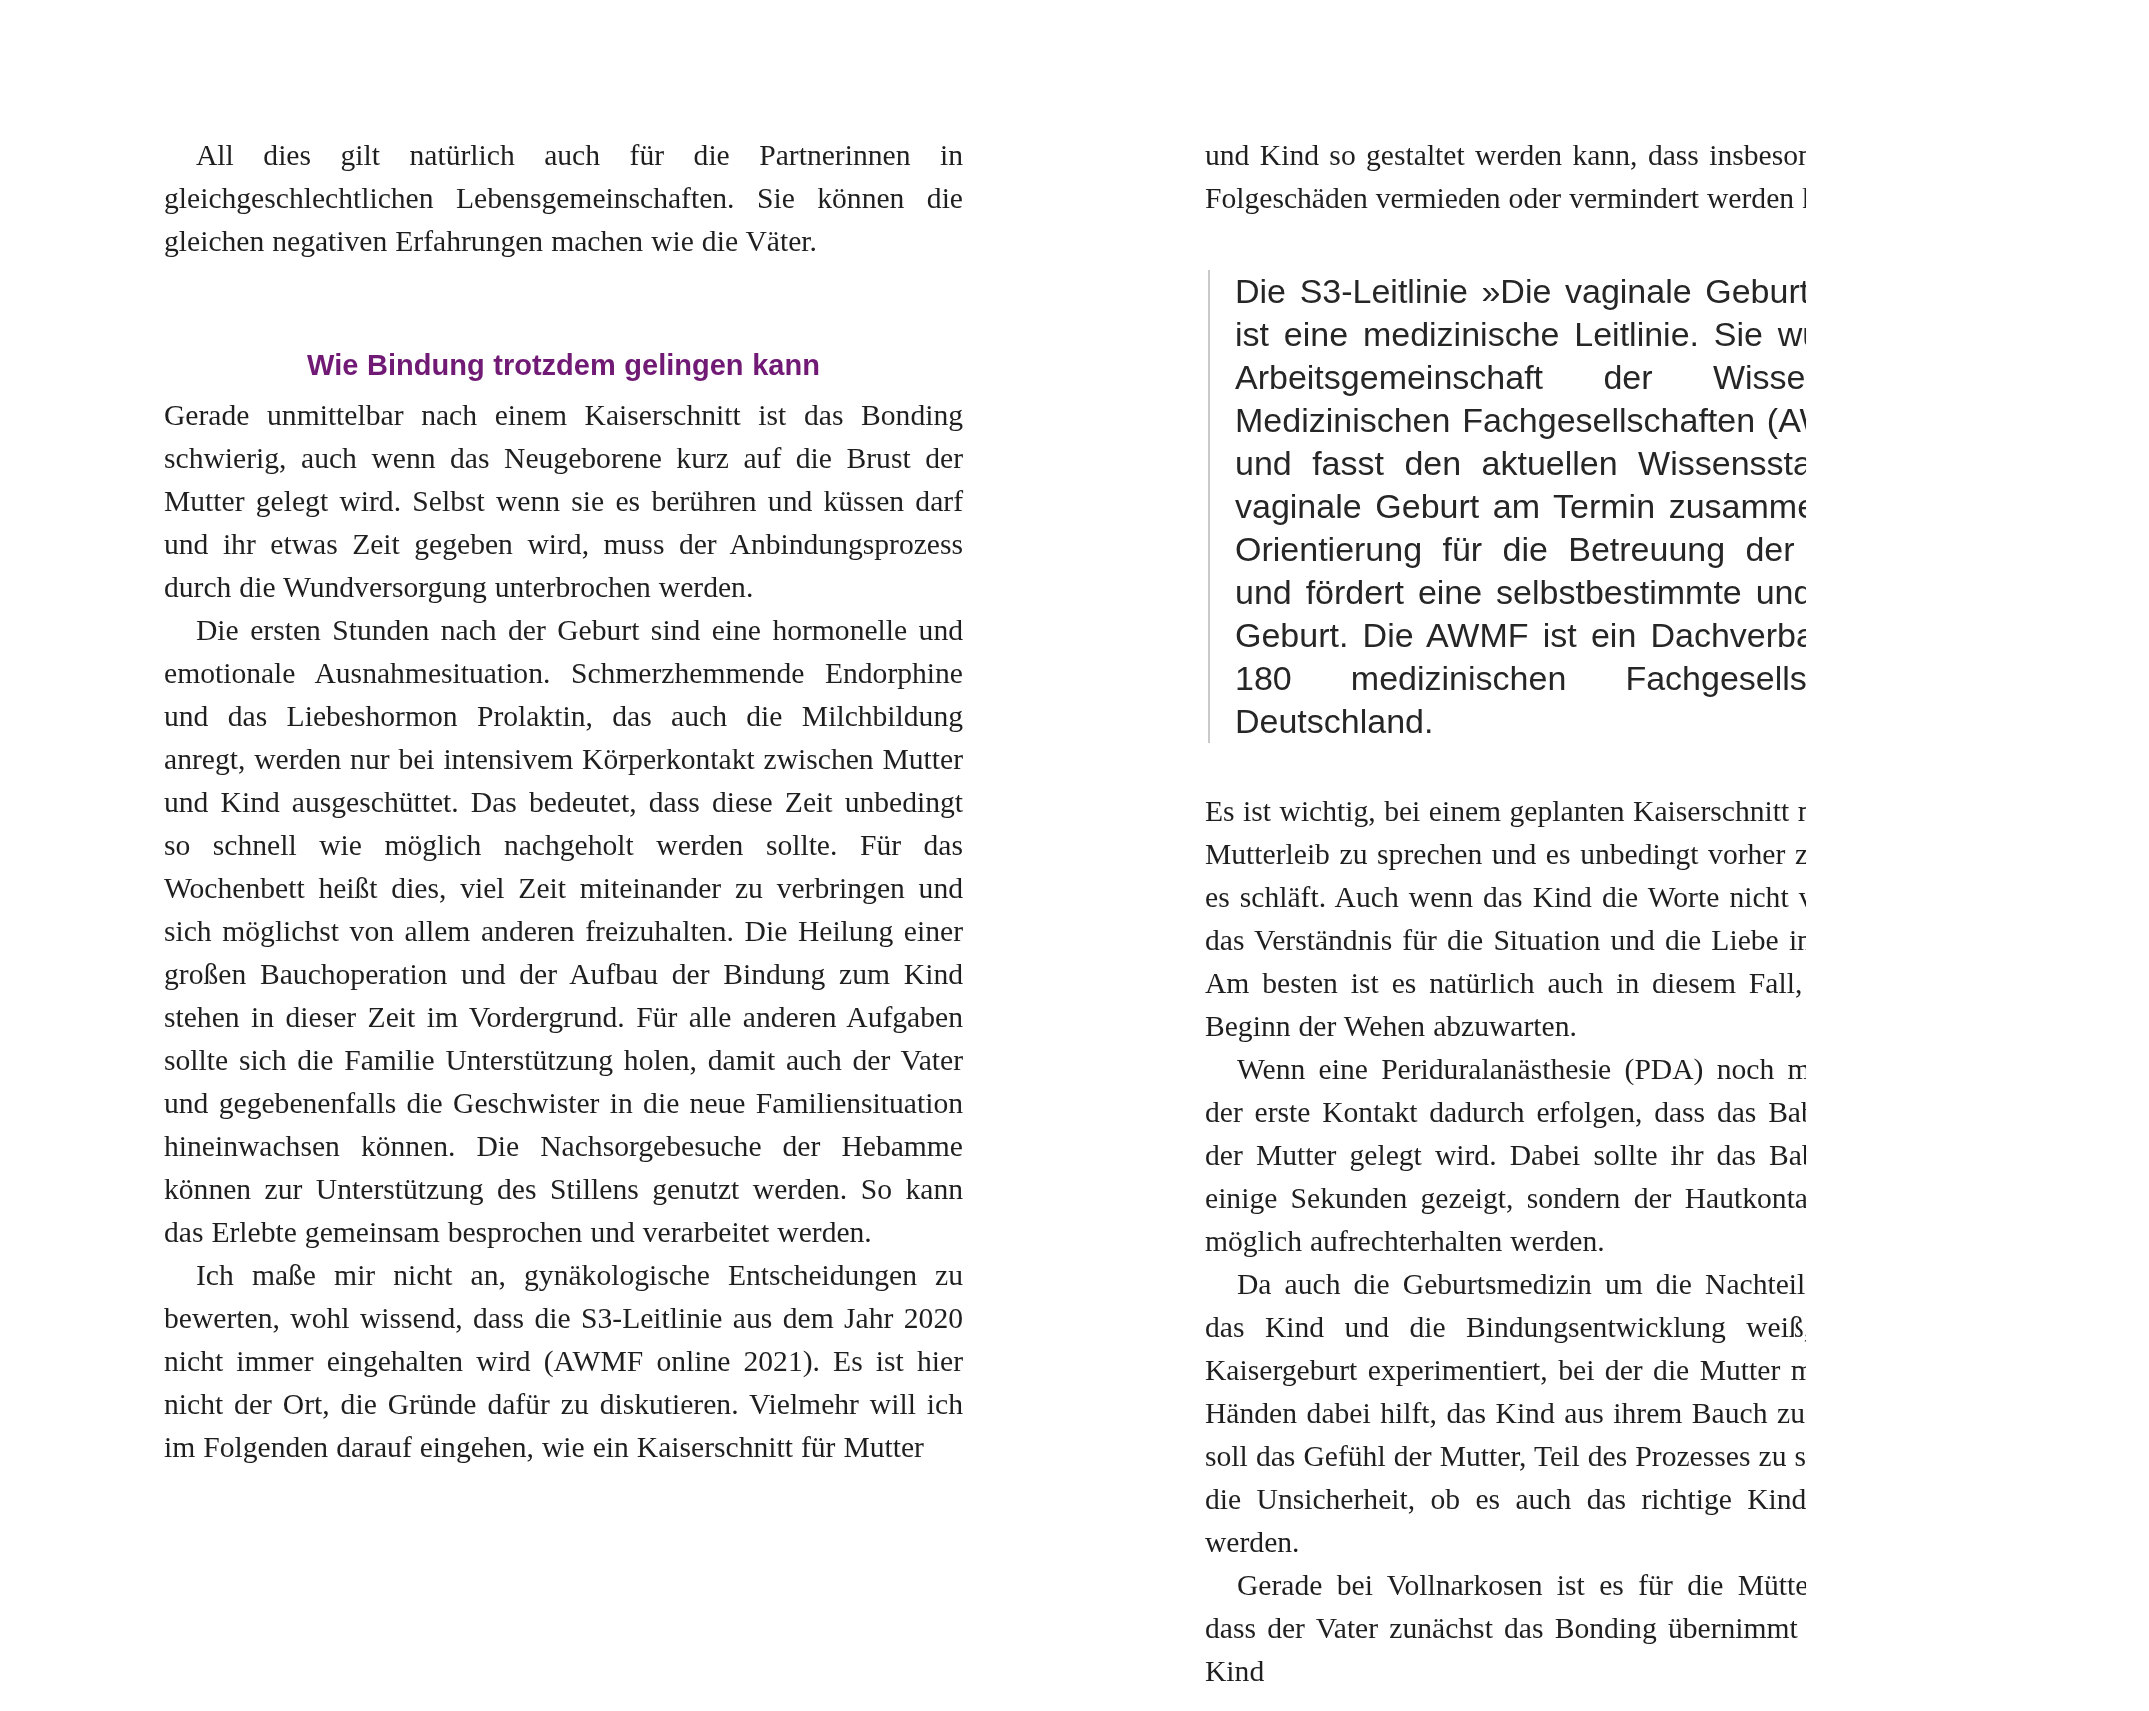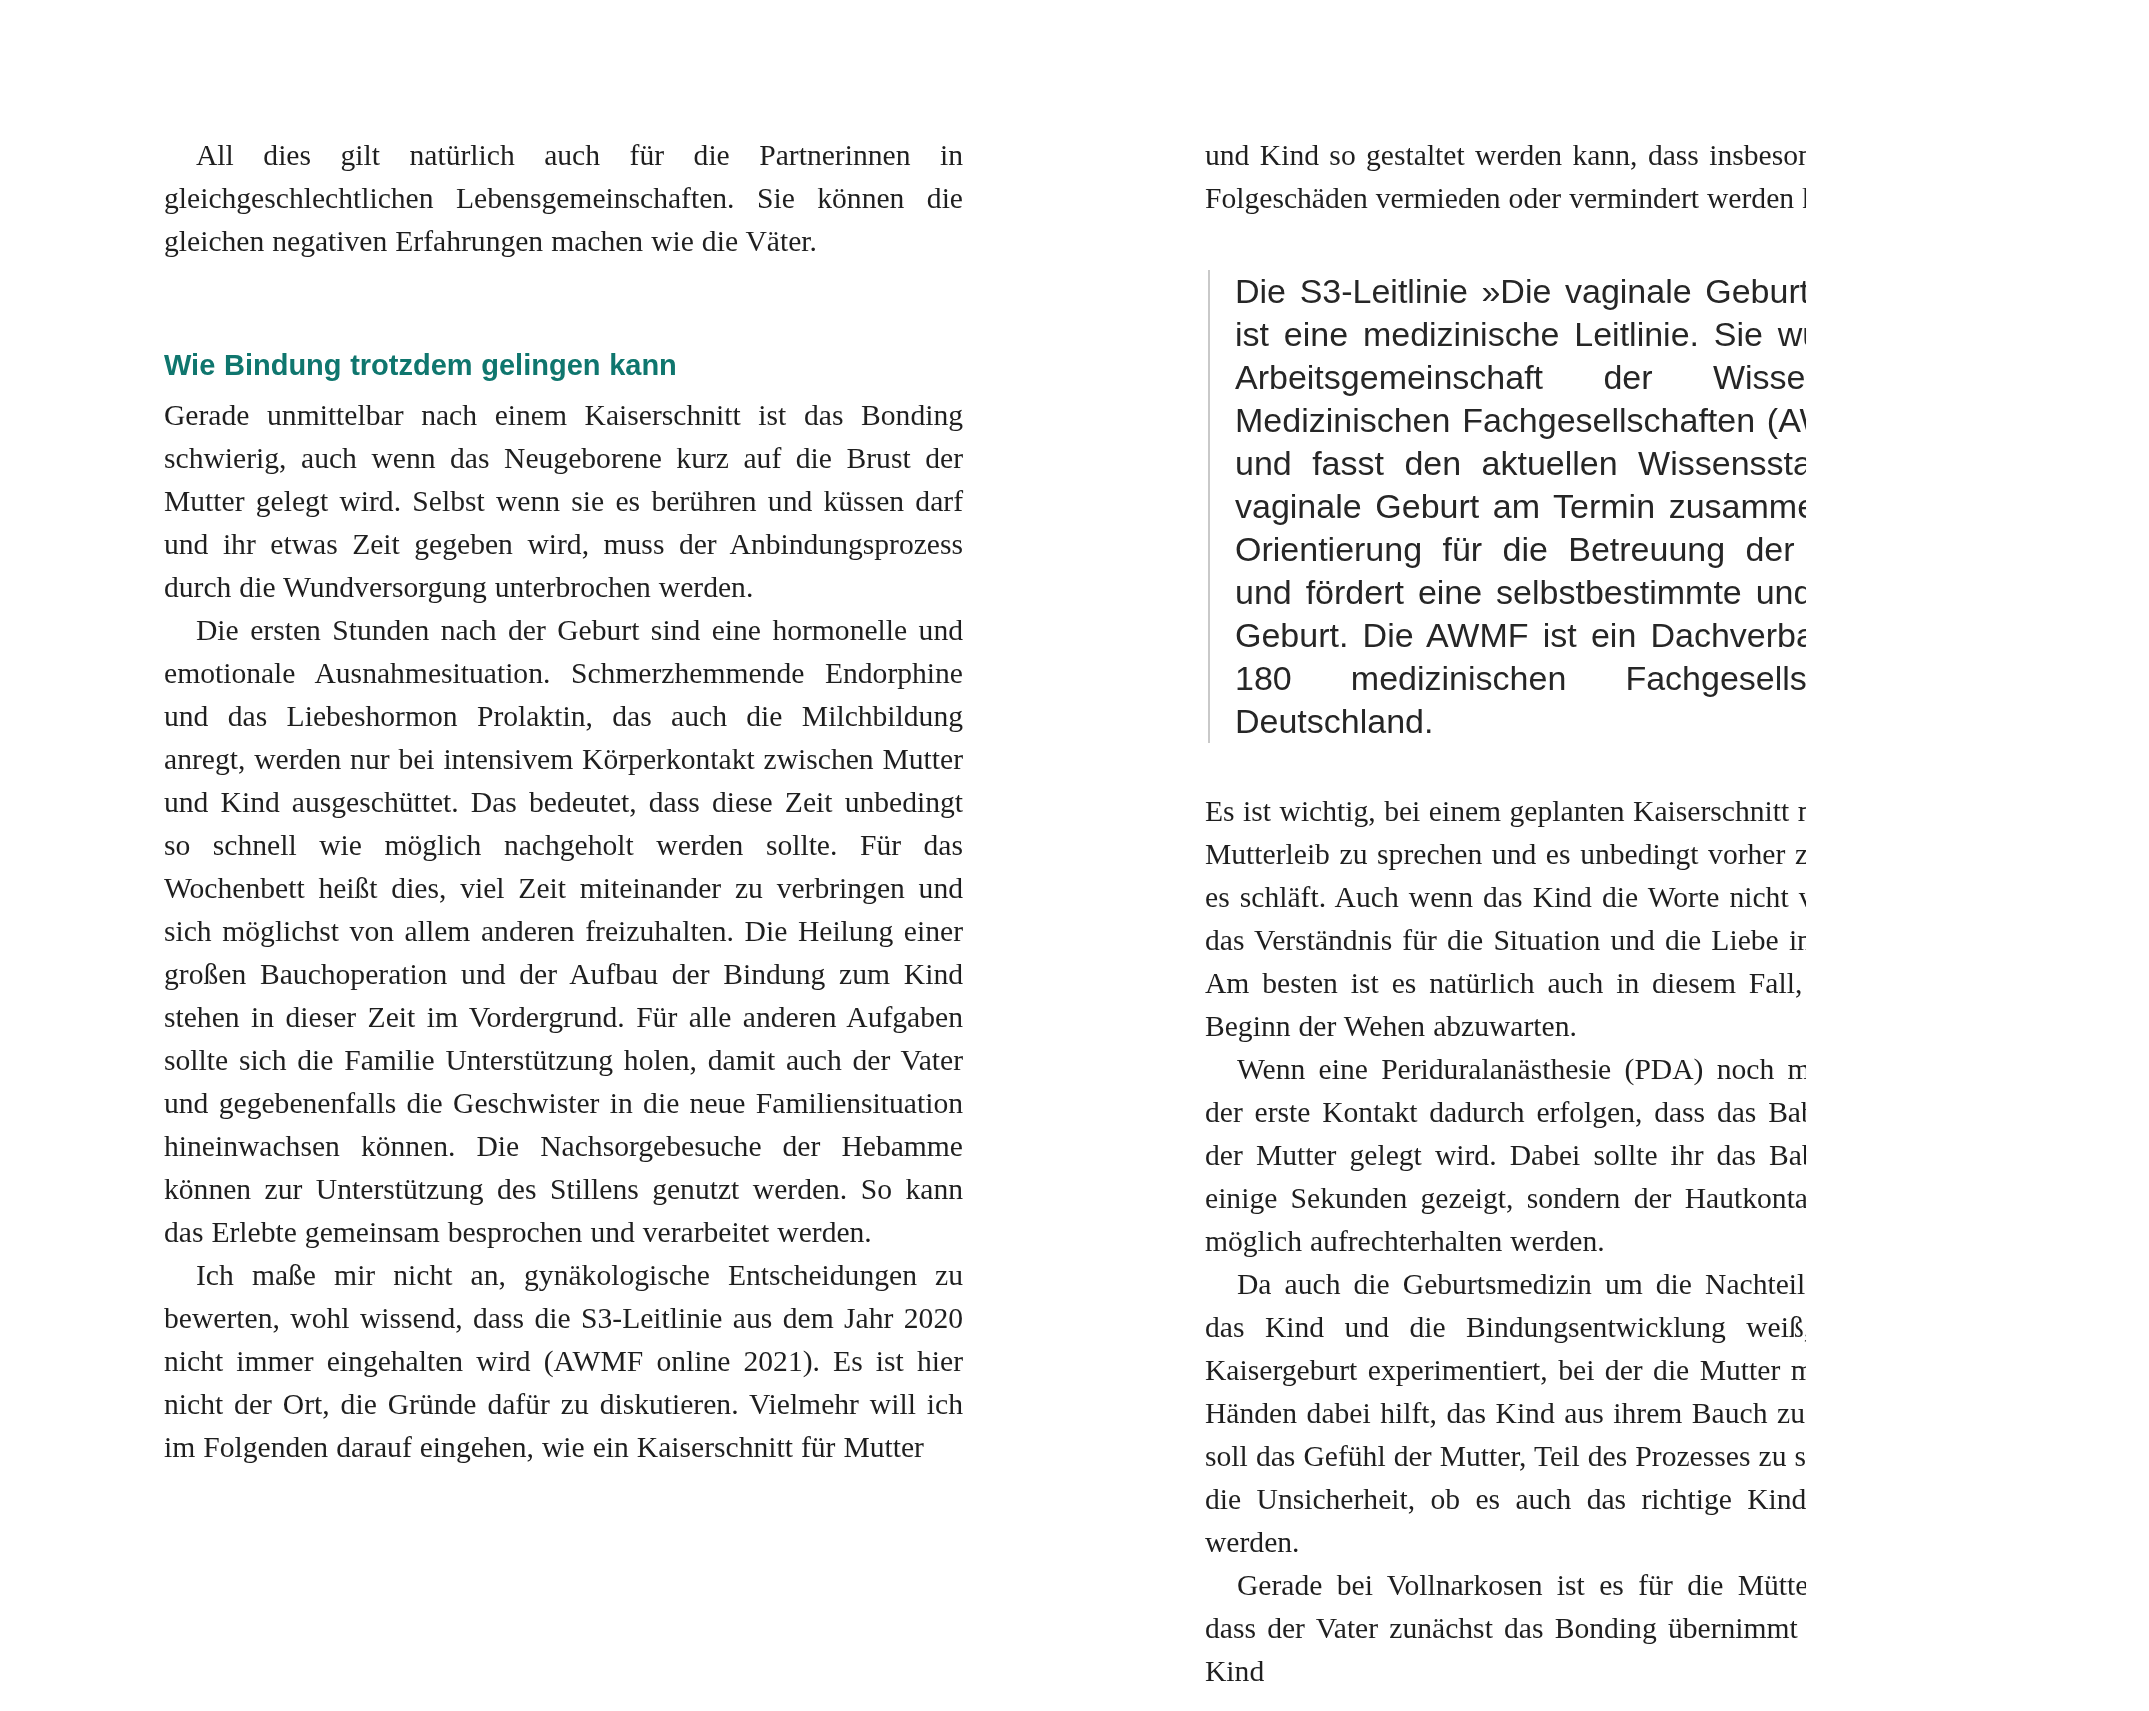--- a/index.html
+++ b/index.html
@@ -32,22 +32,22 @@
 
   .page-text p { margin: 0; }
   .page-text p.indent { text-indent: 32px; }
 
   .section-heading {
     margin: 81px 0 7.2px 0;
     font-family: "Liberation Sans", sans-serif;
     font-weight: bold;
     font-size: 29px;
     line-height: 43px;
-    color: #0f766e;
-    text-align: left;
+    color: #701a75;
+    text-align: center;
   }
 
   .info-box {
     margin: 50px 0 47px 3px;
     border-left: 2.7px solid #c9c9c9;
     padding-left: 25px;
     font-family: "Liberation Sans", sans-serif;
     font-size: 34px;
     line-height: 43px;
     color: #262626;

